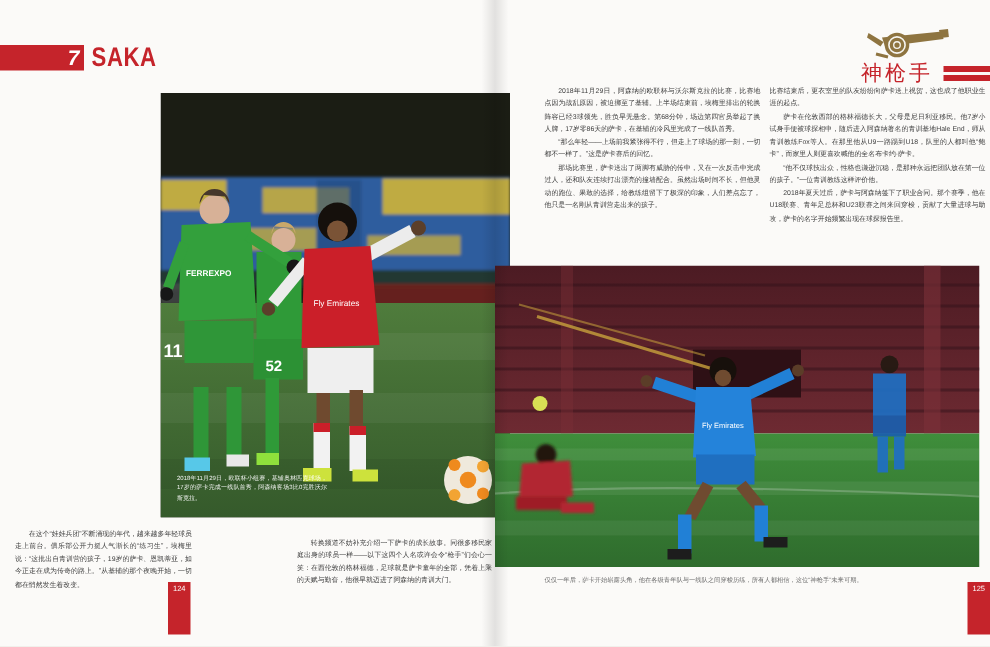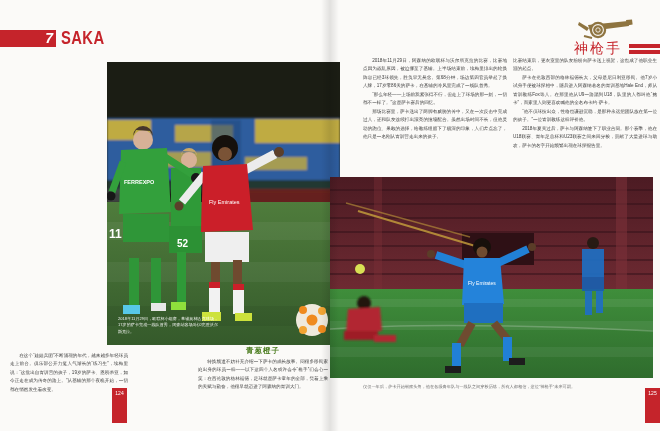--- a/index.html
+++ b/index.html
@@ -229,21 +229,20 @@
         <path d="M164 146 L177 162" stroke="#6f4b30" stroke-width="8"></path>
         <rect x="173" y="160" width="9" height="24" fill="#2180d6"></rect>
         <rect x="179" y="181" width="16" height="7" fill="#1d1d1d"></rect>
       </g>
     </svg>
   </div>
 
   <div class="tinytext lp-col1">
     <p>在这个“娃娃兵团”不断涌现的年代，越来越多年轻球员走上前台。俱乐部公开力挺人气渐长的“练习生”，埃梅里说：“这批出自青训营的孩子，19岁的萨卡、恩凯蒂亚，如今正走在成为传奇的路上。”从基辅的那个夜晚开始，一切都在悄然发生着改变。</p>
   </div>
-  <div class="section-heading">青葱橙子</div>
   <div class="tinytext lp-col2">
     <p>转换频道不妨补充介绍一下萨卡的成长故事。同很多移民家庭出身的球员一样——以下这四个人名或许会令“枪手”们会心一笑：在西伦敦的格林福德，足球就是萨卡童年的全部，凭着上乘的天赋与勤奋，他很早就迈进了阿森纳的青训大门。</p>
   </div>
 
   <div class="tinytext rp-col rp-col1">
     <p>2018年11月29日，阿森纳的欧联杯与沃尔斯克拉的比赛，比赛地点因为战乱原因，被迫挪至了基辅。上半场结束前，埃梅里排出的轮换阵容已经3球领先，胜负早无悬念。第68分钟，场边第四官员举起了换人牌，17岁零86天的萨卡，在基辅的冷风里完成了一线队首秀。</p>
     <p>“那么年轻——上场前我紧张得不行，但走上了球场的那一刻，一切都不一样了。”这是萨卡赛后的回忆。</p>
     <p>那场比赛里，萨卡送出了两脚有威胁的传中，又在一次反击中完成过人，还和队友连续打出漂亮的撞墙配合。虽然出场时间不长，但他灵动的跑位、果敢的选择，给教练组留下了极深的印象，人们差点忘了，他只是一名刚从青训营走出来的孩子。</p>
   </div>
   <div class="tinytext rp-col rp-col2">

